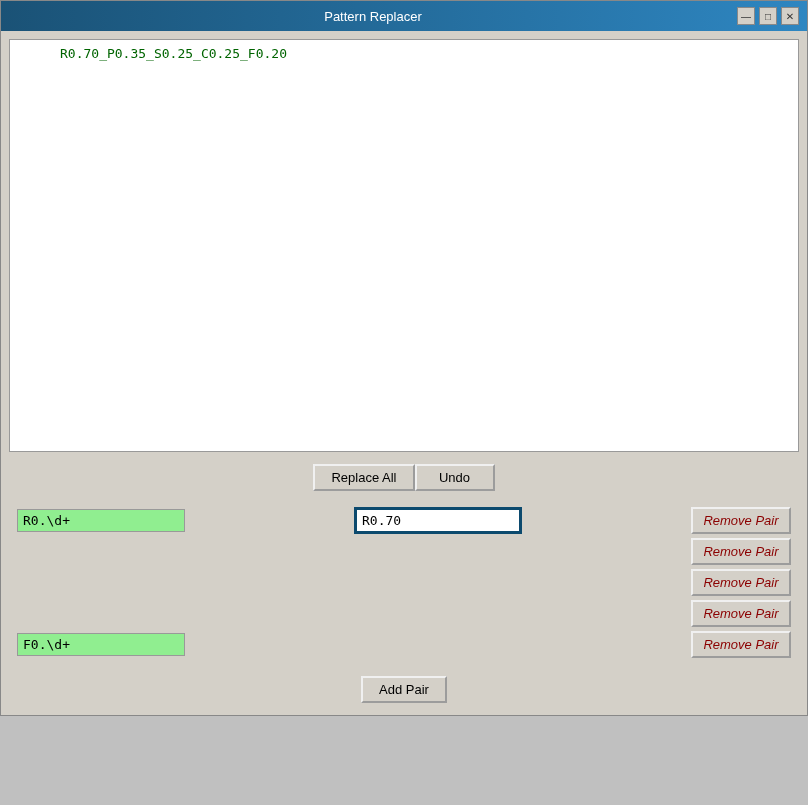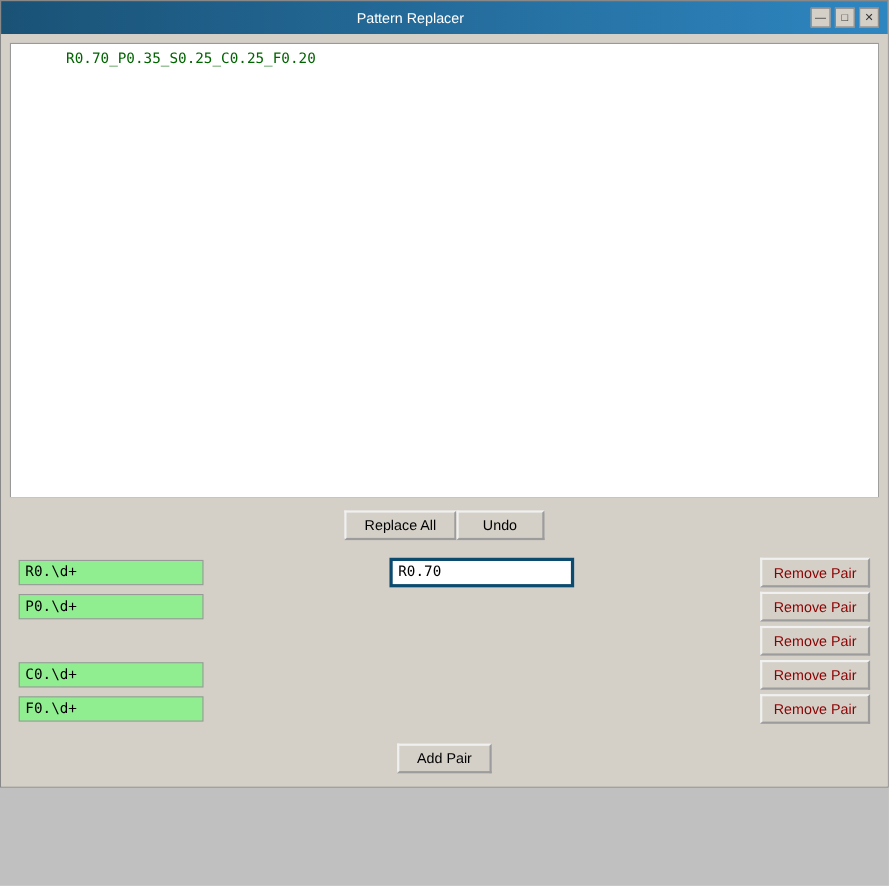--- a/index.html
+++ b/index.html
@@ -146,20 +146,21 @@
 
     .remove-btn {
       background: #d4d0c8;
       border: 2px outset #f0f0f0;
       padding: 4px 10px;
       font-size: 13px;
       cursor: pointer;
       min-width: 100px;
       text-align: center;
       color: #8b0000;
+      font-style: italic;
     }
 
     .add-pair-container {
       display: flex;
       justify-content: center;
       padding: 6px 0 4px;
     }
   </style>
 </head>
 <body>
@@ -188,32 +189,30 @@
 
     <div class="pairs-section" id="pairs-container">
     <div class="pair-row">
       <input type="text" class="pattern-input" value="R0.\d+" style="">
       <div style="flex:1;"></div>
       <input type="text" class="replacement-input" value="R0.70" style="">
       <div style="flex:1;"></div>
       <button class="remove-btn">Remove Pair</button>
     </div>
         <div class="pair-row">
-      <input type="text" class="pattern-input" value="P0.\d+" style="">
-      <div style="flex:1;"></div>
-      <div style="flex:1;"></div>
-      <button class="remove-btn">Remove Pair</button>
-    </div>
-        <div class="pair-row">
-      <div style="flex:1;"></div>
-      <div style="flex:1;"></div>
-      <button class="remove-btn">Remove Pair</button>
-    </div>
-        <div class="pair-row">
-      <input type="text" class="pattern-input" value="C0.\d+" style="">
+      <div style="flex:1;"></div>
+      <div style="flex:1;"></div>
+      <button class="remove-btn">Remove Pair</button>
+    </div>
+        <div class="pair-row">
+      <div style="flex:1;"></div>
+      <div style="flex:1;"></div>
+      <button class="remove-btn">Remove Pair</button>
+    </div>
+        <div class="pair-row">
       <div style="flex:1;"></div>
       <div style="flex:1;"></div>
       <button class="remove-btn">Remove Pair</button>
     </div>
         <div class="pair-row">
       <input type="text" class="pattern-input" value="F0.\d+" style="">
       <div style="flex:1;"></div>
       <div style="flex:1;"></div>
       <button class="remove-btn">Remove Pair</button>
     </div>

